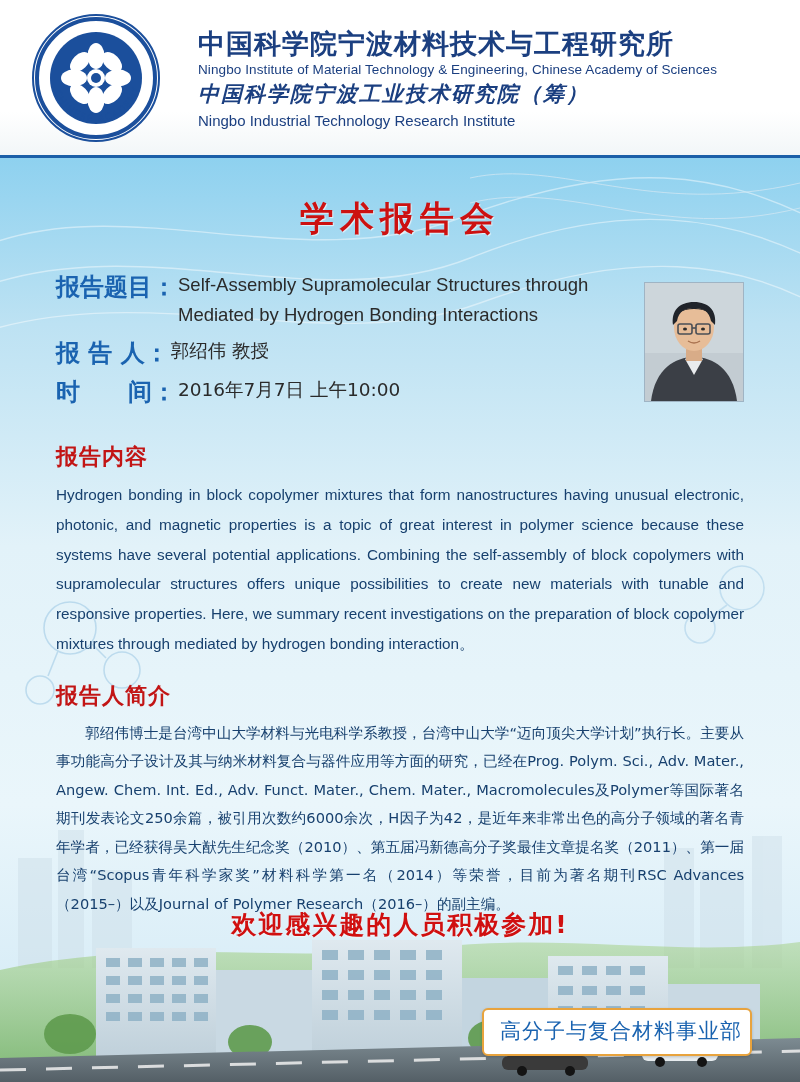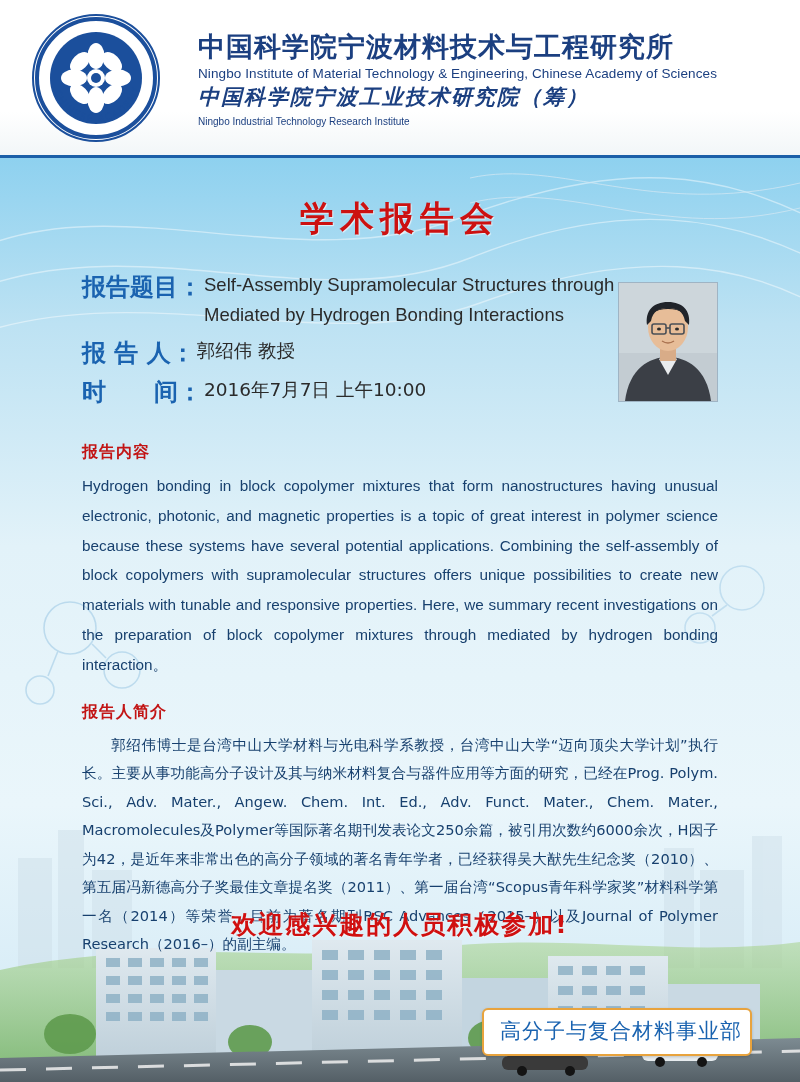--- a/index.html
+++ b/index.html
@@ -66,42 +66,42 @@
     font-family: Liberation Mono, monospace;
     font-style: italic;
     font-size: 21px;
     font-weight: bold;
     color: #1b3f80;
     letter-spacing: 2px;
     line-height: 1.4;
     white-space: nowrap;
   }
   .h-en2 {
-    font-size: 10px;
+    font-size: 15px;
     color: #1b3f80;
     line-height: 1.5;
     white-space: nowrap;
   }
 
   
   .bg-art {
     position: absolute;
     left: 0;
     top: 158px;
     width: 800px;
     height: 924px;
     overflow: hidden;
     pointer-events: none;
   }
 
   
   .content {
     position: relative;
     z-index: 3;
-    padding: 0 82px;
+    padding: 0 56px;
   }
   .title {
     text-align: center;
     font-family: "DejaVu Sans", sans-serif;
     font-size: 34px;
     font-weight: bold;
     color: #cc1111;
     letter-spacing: 6px;
     margin-top: 38px;
     text-shadow: 1px 1px 1px rgba(255,255,255,0.7);
@@ -145,21 +145,21 @@
     width: 98px;
     height: 118px;
     border: 1px solid #9fb4c4;
     overflow: hidden;
     background: #b9c6cf;
   }
 
   .sec-title {
     color: #c21515;
     font-family: "DejaVu Sans", sans-serif;
-    font-size: 16px;
+    font-size: 22px;
     font-weight: bold;
     margin-top: 22px;
     margin-bottom: 8px;
     letter-spacing: 1px;
   }
   .abstract {
     font-size: 15.3px;
     color: #17406e;
     line-height: 1.95;
     text-align: justify;

